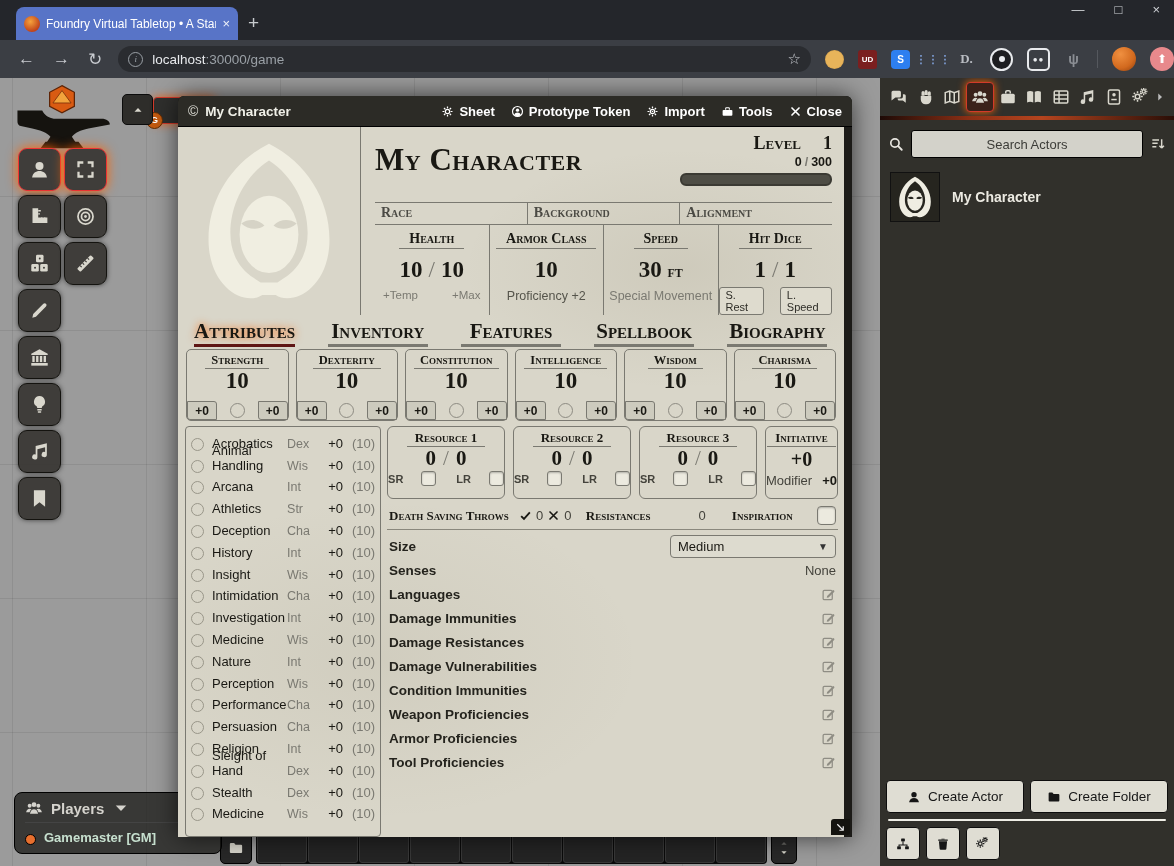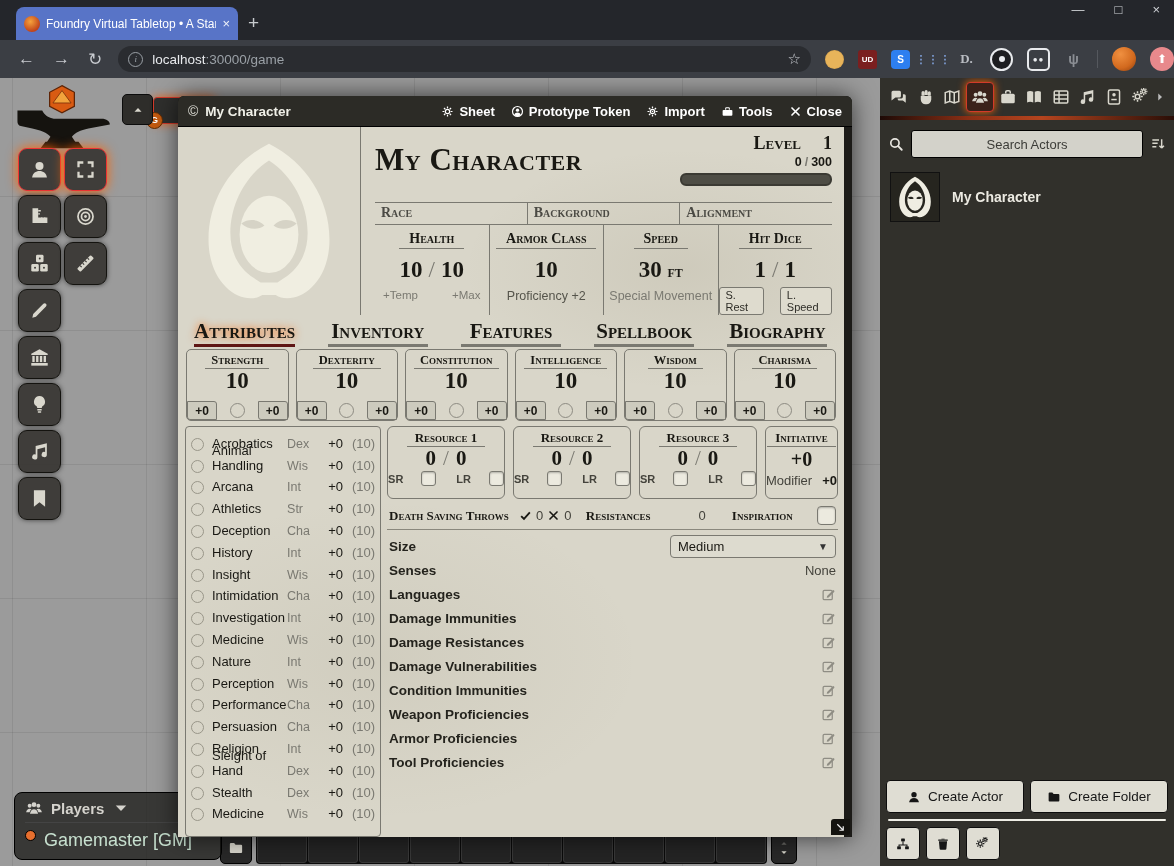--- a/index.html
+++ b/index.html
@@ -53,21 +53,21 @@
   .controls{position:absolute;left:18px;top:148px;z-index:12;}
   .ctl{position:absolute;width:41px;height:41px;background:rgba(55,53,50,.92);border:1px solid #14130f;border-radius:9px;
        color:#d9d7cd;display:flex;align-items:center;justify-content:center;box-shadow:0 0 5px rgba(0,0,0,.6);}
   .ctl svg{width:21px;height:21px;}
   .ctl.on{border-color:#e33;box-shadow:0 0 12px #ff6400;}
   
   .players{position:absolute;left:14px;top:792px;width:208px;z-index:15;background:rgba(28,28,26,.78);
      border:1px solid #000;border-radius:8px;padding:6px 10px 8px;box-sizing:border-box;color:#d5d3cd;}
   .players .hd{display:flex;align-items:flex-end;gap:8px;font-size:15px;font-weight:bold;border-bottom:1px solid #444;padding-bottom:5px;}
   .players .hd svg{width:18px;height:18px;}
-  .prow{display:flex;align-items:flex-start;gap:8px;margin-top:7px;font-size:18px;font-weight:normal;color:#c7e0cf;}
+  .prow{display:flex;align-items:flex-end;gap:8px;margin-top:7px;font-size:13px;font-weight:bold;color:#c7e0cf;}
   .pdot{width:9px;height:9px;border-radius:50%;background:#e76f2e;border:1px solid #000;}
   
   .hotbar{position:absolute;left:220px;top:832px;display:flex;align-items:flex-start;gap:4px;z-index:5;}
   .hb-btn{width:30px;height:30px;background:rgba(30,30,30,.92);border:1px solid #000;border-radius:5px;color:#d9d7cd;
       display:flex;align-items:center;justify-content:center;}
   .hb-btn svg{width:16px;height:16px;}
   .slots{display:flex;gap:1px;background:#0a0a0a;padding:1px;border-radius:4px;}
   .slot{width:50px;height:30px;background:#242424;border:1px solid #383838;box-sizing:border-box;border-radius:3px;}
   .hb-page{width:24px;height:30px;background:rgba(30,30,30,.92);border:1px solid #000;border-radius:5px;color:#d9d7cd;
       display:flex;flex-direction:column;align-items:center;justify-content:center;font-size:9px;line-height:9px;}

